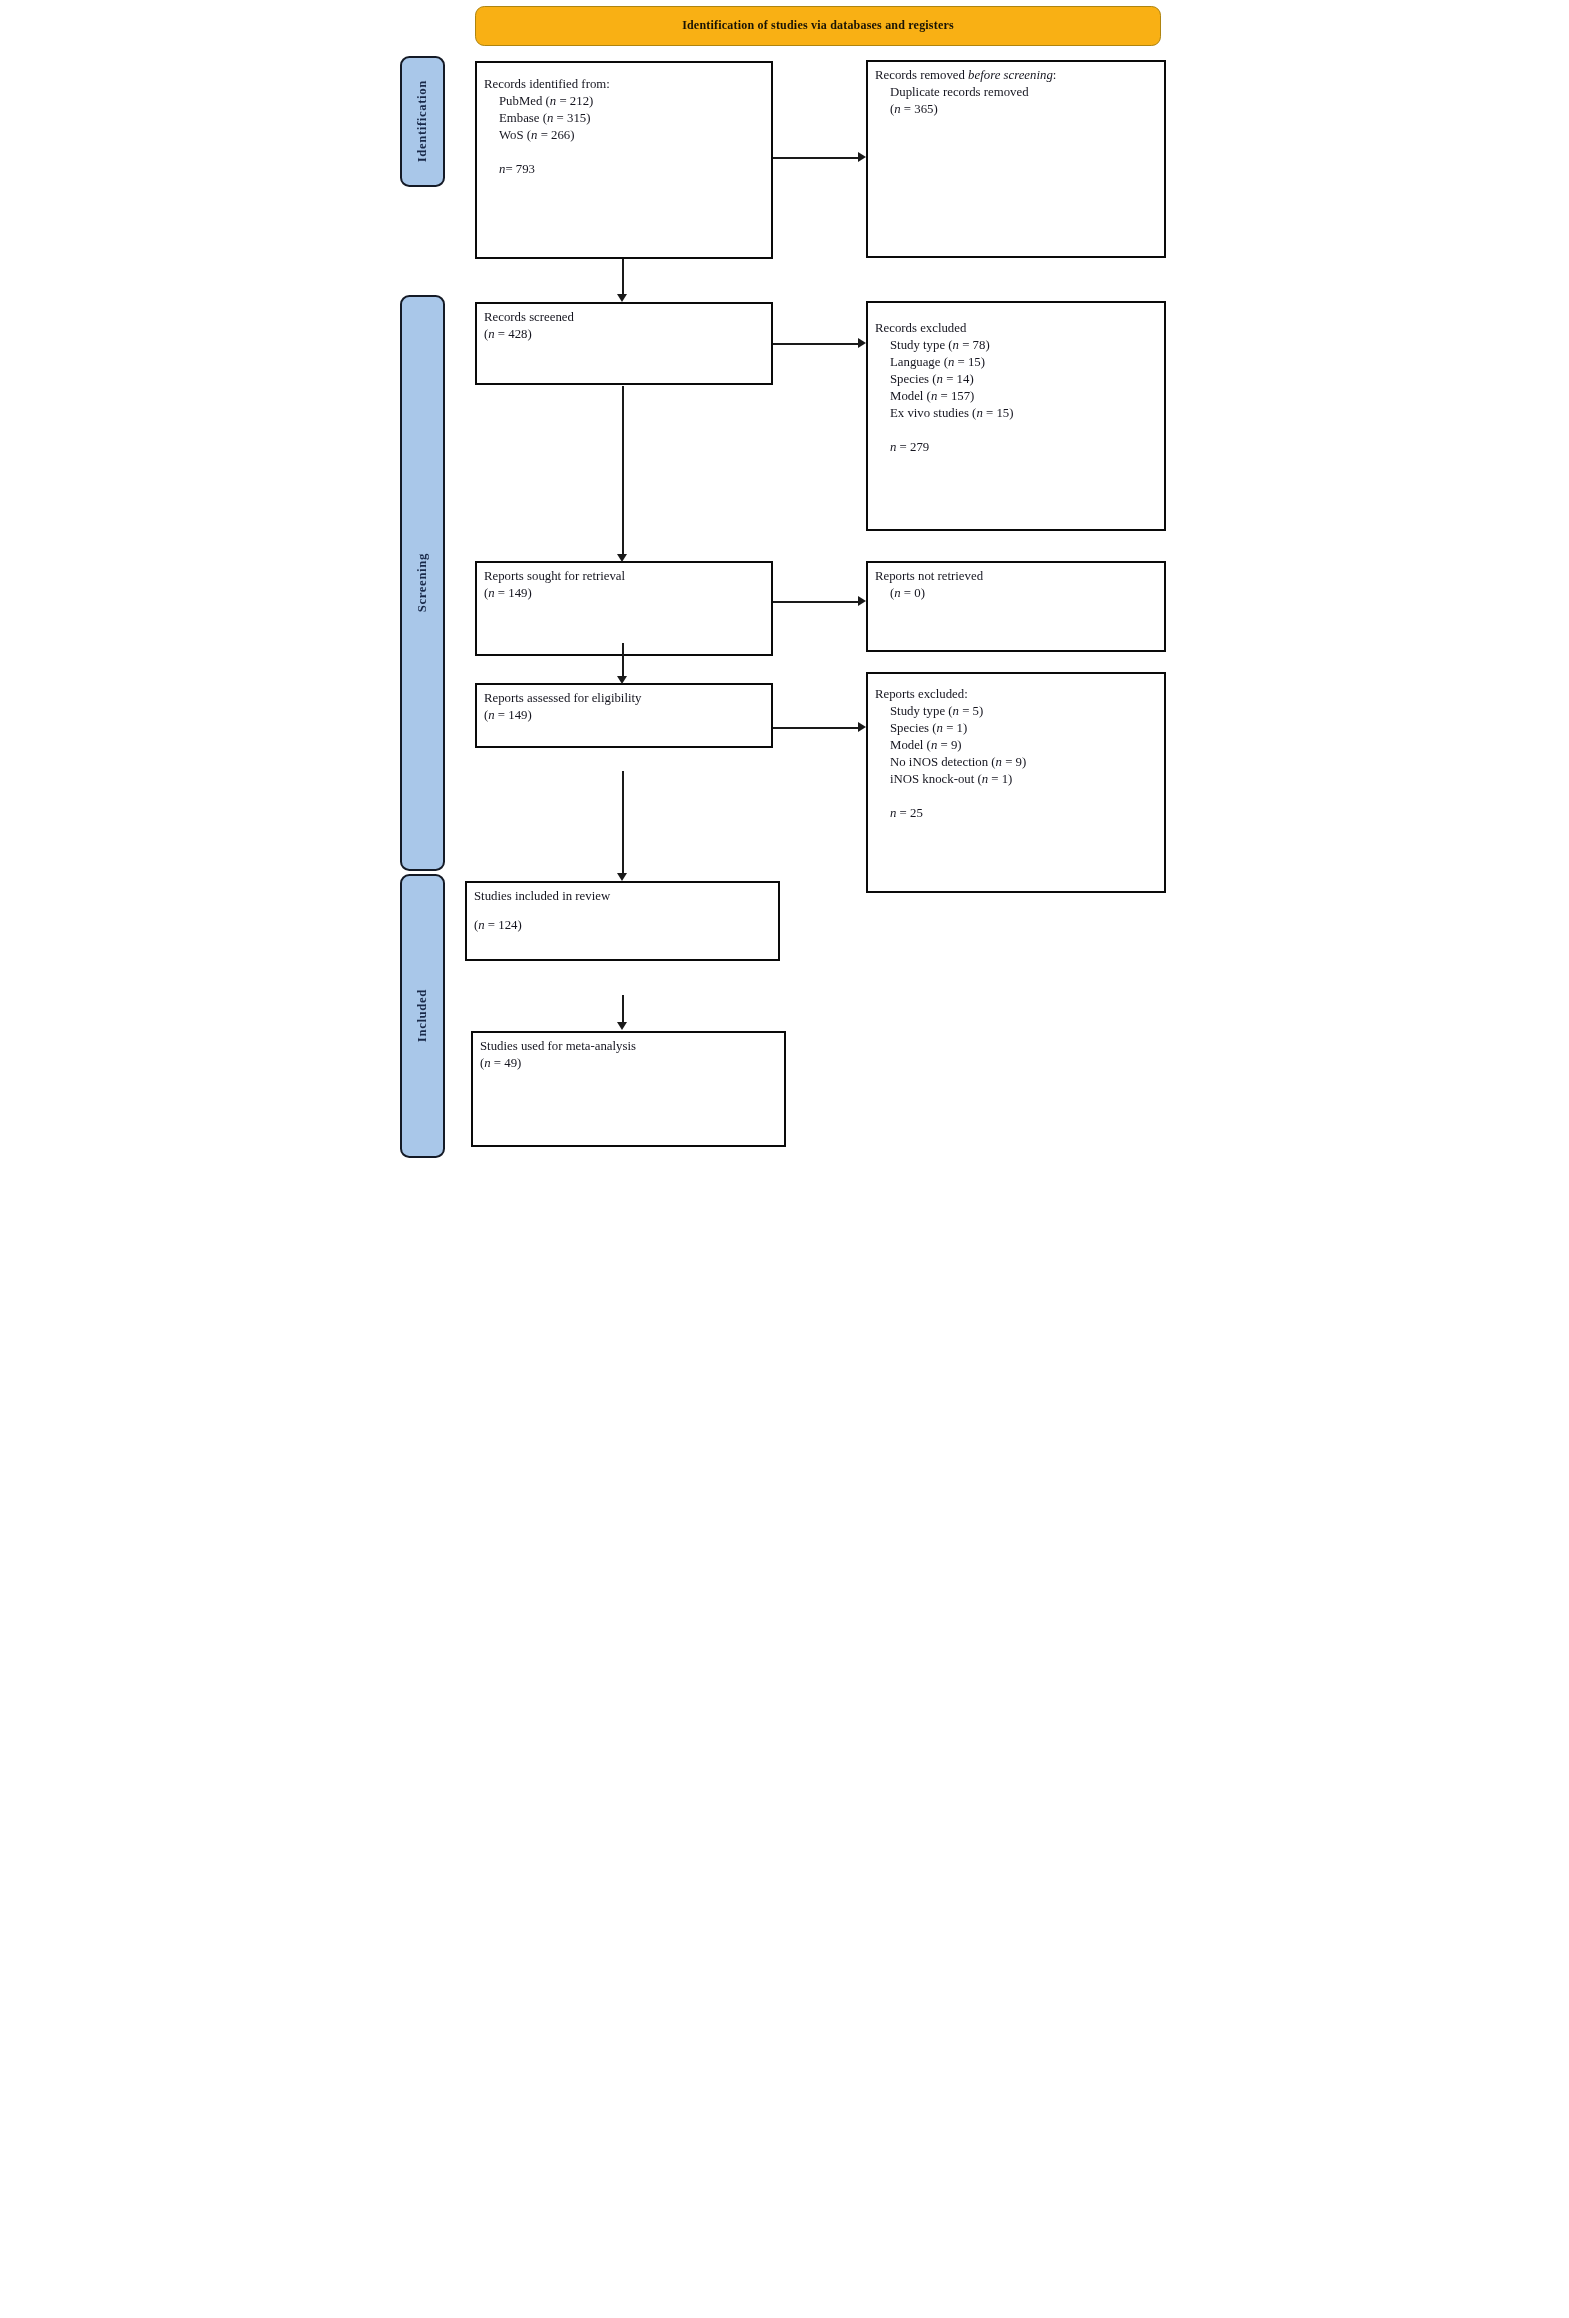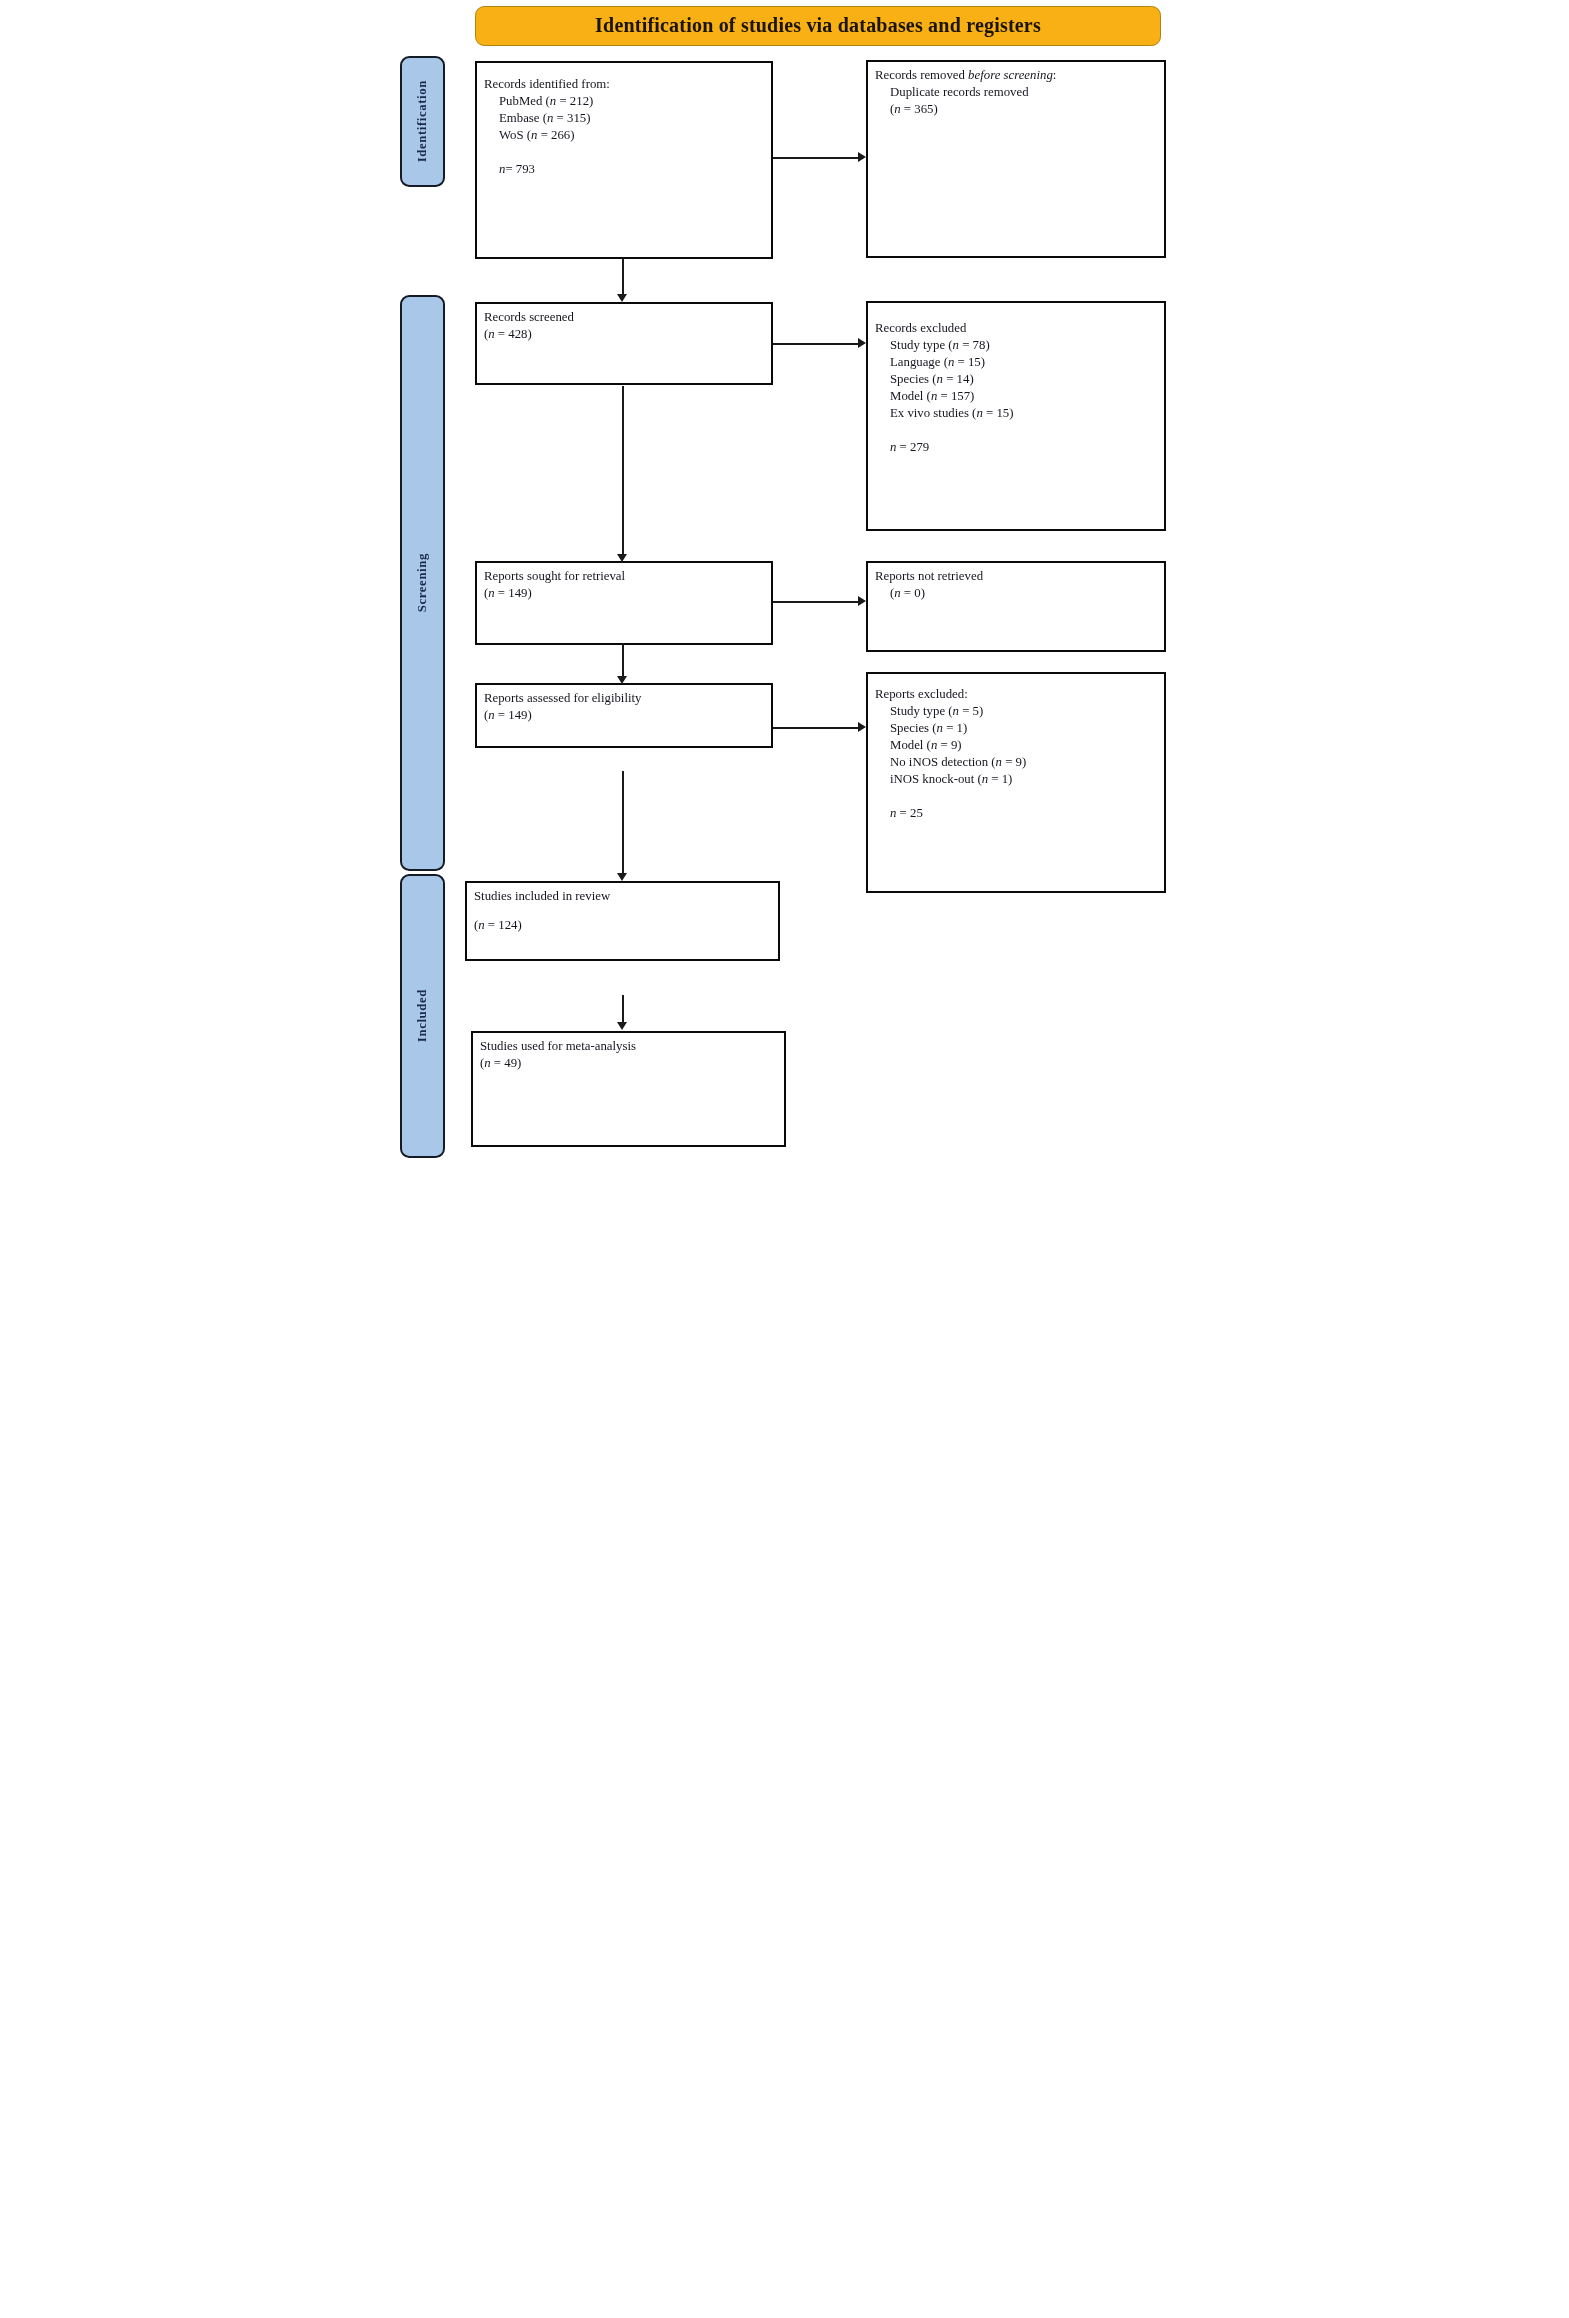--- a/index.html
+++ b/index.html
@@ -13,21 +13,21 @@
     overflow:hidden;
   }
   
   .banner{
     position:absolute;left:83px;top:5.8px;width:686px;height:40px;
     background:var(--banner-bg,#F9B014);
     border:1.7px solid var(--banner-border,#AE8410);
     border-radius:9.3px;
     box-sizing:border-box;
     display:flex;align-items:center;justify-content:center;
-    font-weight:bold;font-size:20px;color:#1a1405;letter-spacing:0.2px;
+    font-weight:bold;font-size:12px;color:#1a1405;letter-spacing:0.2px;
   }
   
   .stage{
     position:absolute;left:8.1px;width:45px;
     background:var(--stage-bg,#A9C7E9);
     border:2.3px solid var(--stage-border,#141a26);
     border-radius:9.3px;
     box-sizing:border-box;
     display:flex;align-items:center;justify-content:center;
   }
@@ -49,21 +49,21 @@
     padding:4.7px 5.8px 4.7px 7px;
   }
   .box .line{white-space:nowrap;}
   .box .line.ind{padding-left:15px;}
   .box em{font-style:italic;}
   .center{display:flex;flex-direction:column;}
   .b-identified   {left:83px;top:61px; width:298px;height:198px;padding-top:13px;}
   .b-removed      {left:474px;top:60px; width:300px;height:198px;}
   .b-screened     {left:83px;top:302px; width:298px;height:83px;}
   .b-rec-excluded {left:474px;top:301px; width:300px;height:230px;padding-top:17px;}
-  .b-sought       {left:83px;top:561px; width:298px;height:84px;}
+  .b-sought       {left:83px;top:561px; width:298px;height:95px;}
   .b-notretrieved {left:474px;top:561px; width:300px;height:91px;}
   .b-assessed     {left:83px;top:683px;width:298px;height:65px;}
   .b-rep-excluded {left:474px;top:672px;width:300px;height:221px;padding-top:12.2px;}
   .b-included     {left:73px;top:881px;width:315px;height:80px;gap:12px;}
   .b-meta         {left:73px;top:1031px;width:315px;height:116px;margin-left:6px;}
   
   .arrow-h{position:absolute;height:1.7px;background:var(--arrow,#1a1a1a);}
   .arrow-h::after{
     content:'';position:absolute;right:-8.1px;top:-4.7px;
     border-left:8.1px solid var(--arrow,#1a1a1a);

